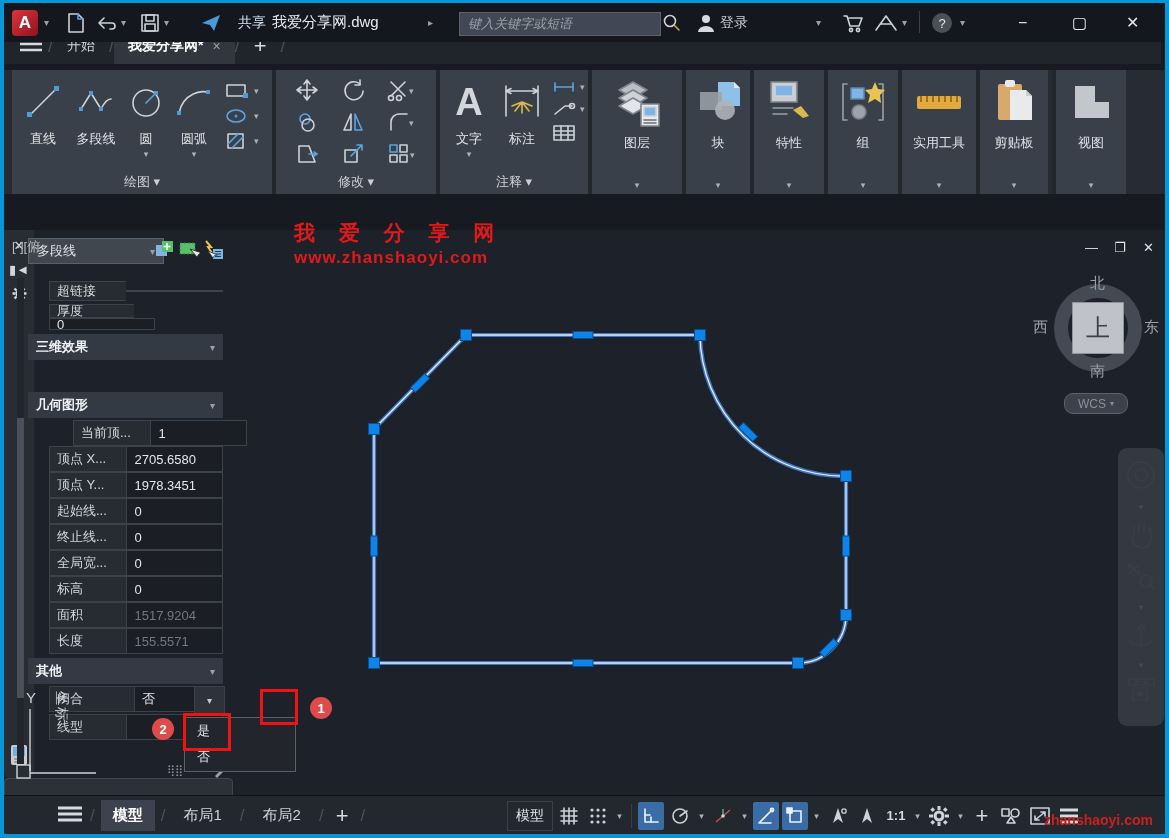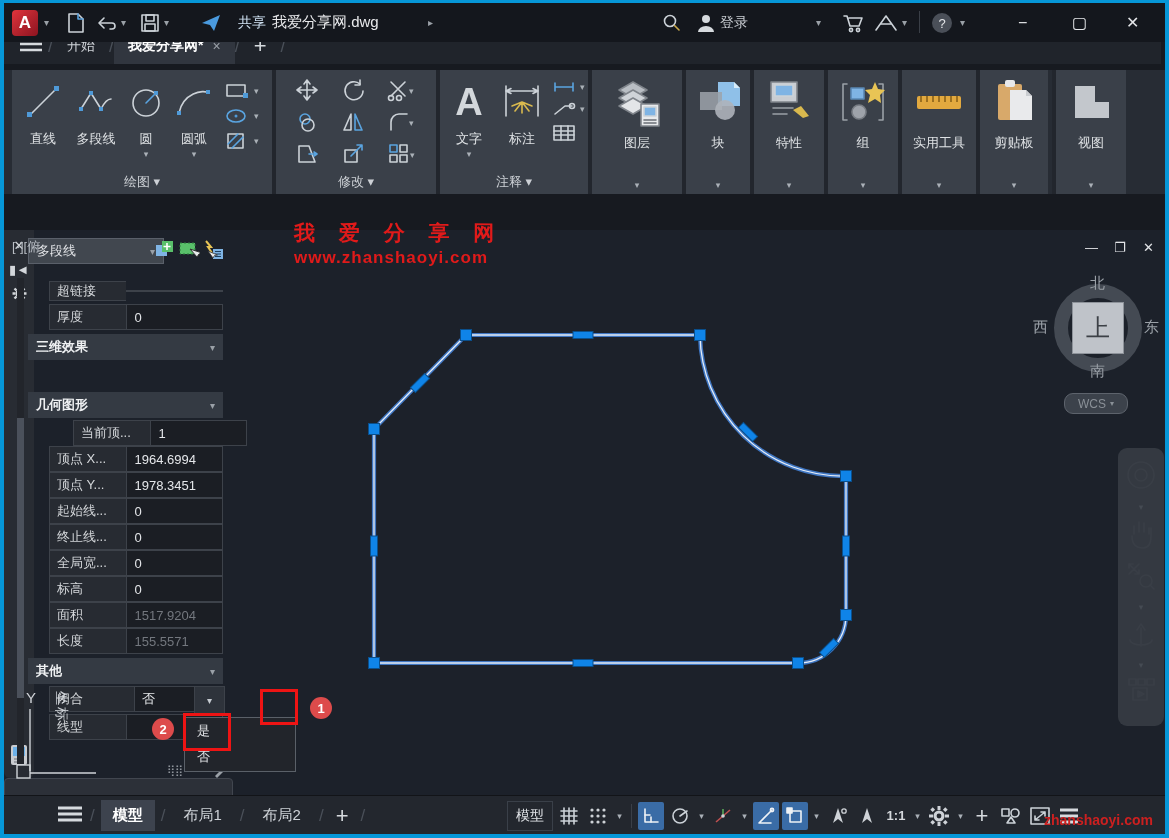--- a/index.html
+++ b/index.html
@@ -154,20 +154,23 @@
   <div class="tb-item" style="left:196px;">
     <svg width="22" height="20">
         <path d="M2 10 L20 2 L14 18 L10 12 Z" fill="#4a9ade"></path>
       </svg>
   </div>
   <div class="tb-item" style="left:234px;color:#cfe1f2;">共享</div>
   <div class="tb-item" style="left:268px;text-align:center;">
       <span id="filename">我爱分享网.dwg</span>
     </div>
   <div class="tb-item caret" style="left:424px;">▸</div>
+  <div id="searchbox" class="abs">
+    <span>键入关键字或短语</span>
+  </div>
   <div class="tb-item" style="left:658px;">
     <svg width="20" height="20" class="lin">
         <circle cx="8" cy="8" r="5.5"></circle>
         <path d="M12.5 12.5 L17 17" stroke="#c9a84c"></path>
       </svg>
   </div>
   <div class="tb-item" style="left:692px;">
     <svg width="20" height="20">
         <circle cx="10" cy="6" r="4" fill="#d6dade"></circle>
         <path d="M2 19 a8 6 0 0 1 16 0 z" fill="#d6dade"></path>
@@ -621,41 +624,41 @@
     </span>
 
     <div id="pscroll">
         <div id="pthumb"></div>
       </div>
 
     <div class="prow" style="top:48px;align-items:center;">
       <div class="lc">超链接</div>
         <div class="vc"></div>
     </div>
-    <div class="prow" style="top:74px;">
+    <div class="prow" style="top:74px;flex-direction:column;">
       <div class="lc">厚度</div>
         <div class="vc">0</div>
     </div>
 
     <div class="psec" style="top:104px;">
       <span>三维效果</span>
         <span class="caret">▾</span>
     </div>
 
     <div class="psec" style="top:162px;">
       <span>几何图形</span>
         <span class="caret">▾</span>
     </div>
     <div class="prow" style="top:190px;padding-left:24px;">
       <div class="lc">当前顶...</div>
         <div class="vc">1</div>
     </div>
     <div class="prow" style="top:216px;">
       <div class="lc">顶点 X...</div>
-        <div class="vc">1964.6994</div>
+        <div class="vc">2705.6580</div>
     </div>
     <div class="prow" style="top:242px;">
       <div class="lc">顶点 Y...</div>
         <div class="vc">1978.3451</div>
     </div>
     <div class="prow" style="top:268px;">
       <div class="lc">起始线...</div>
         <div class="vc">0</div>
     </div>
     <div class="prow" style="top:294px;">

